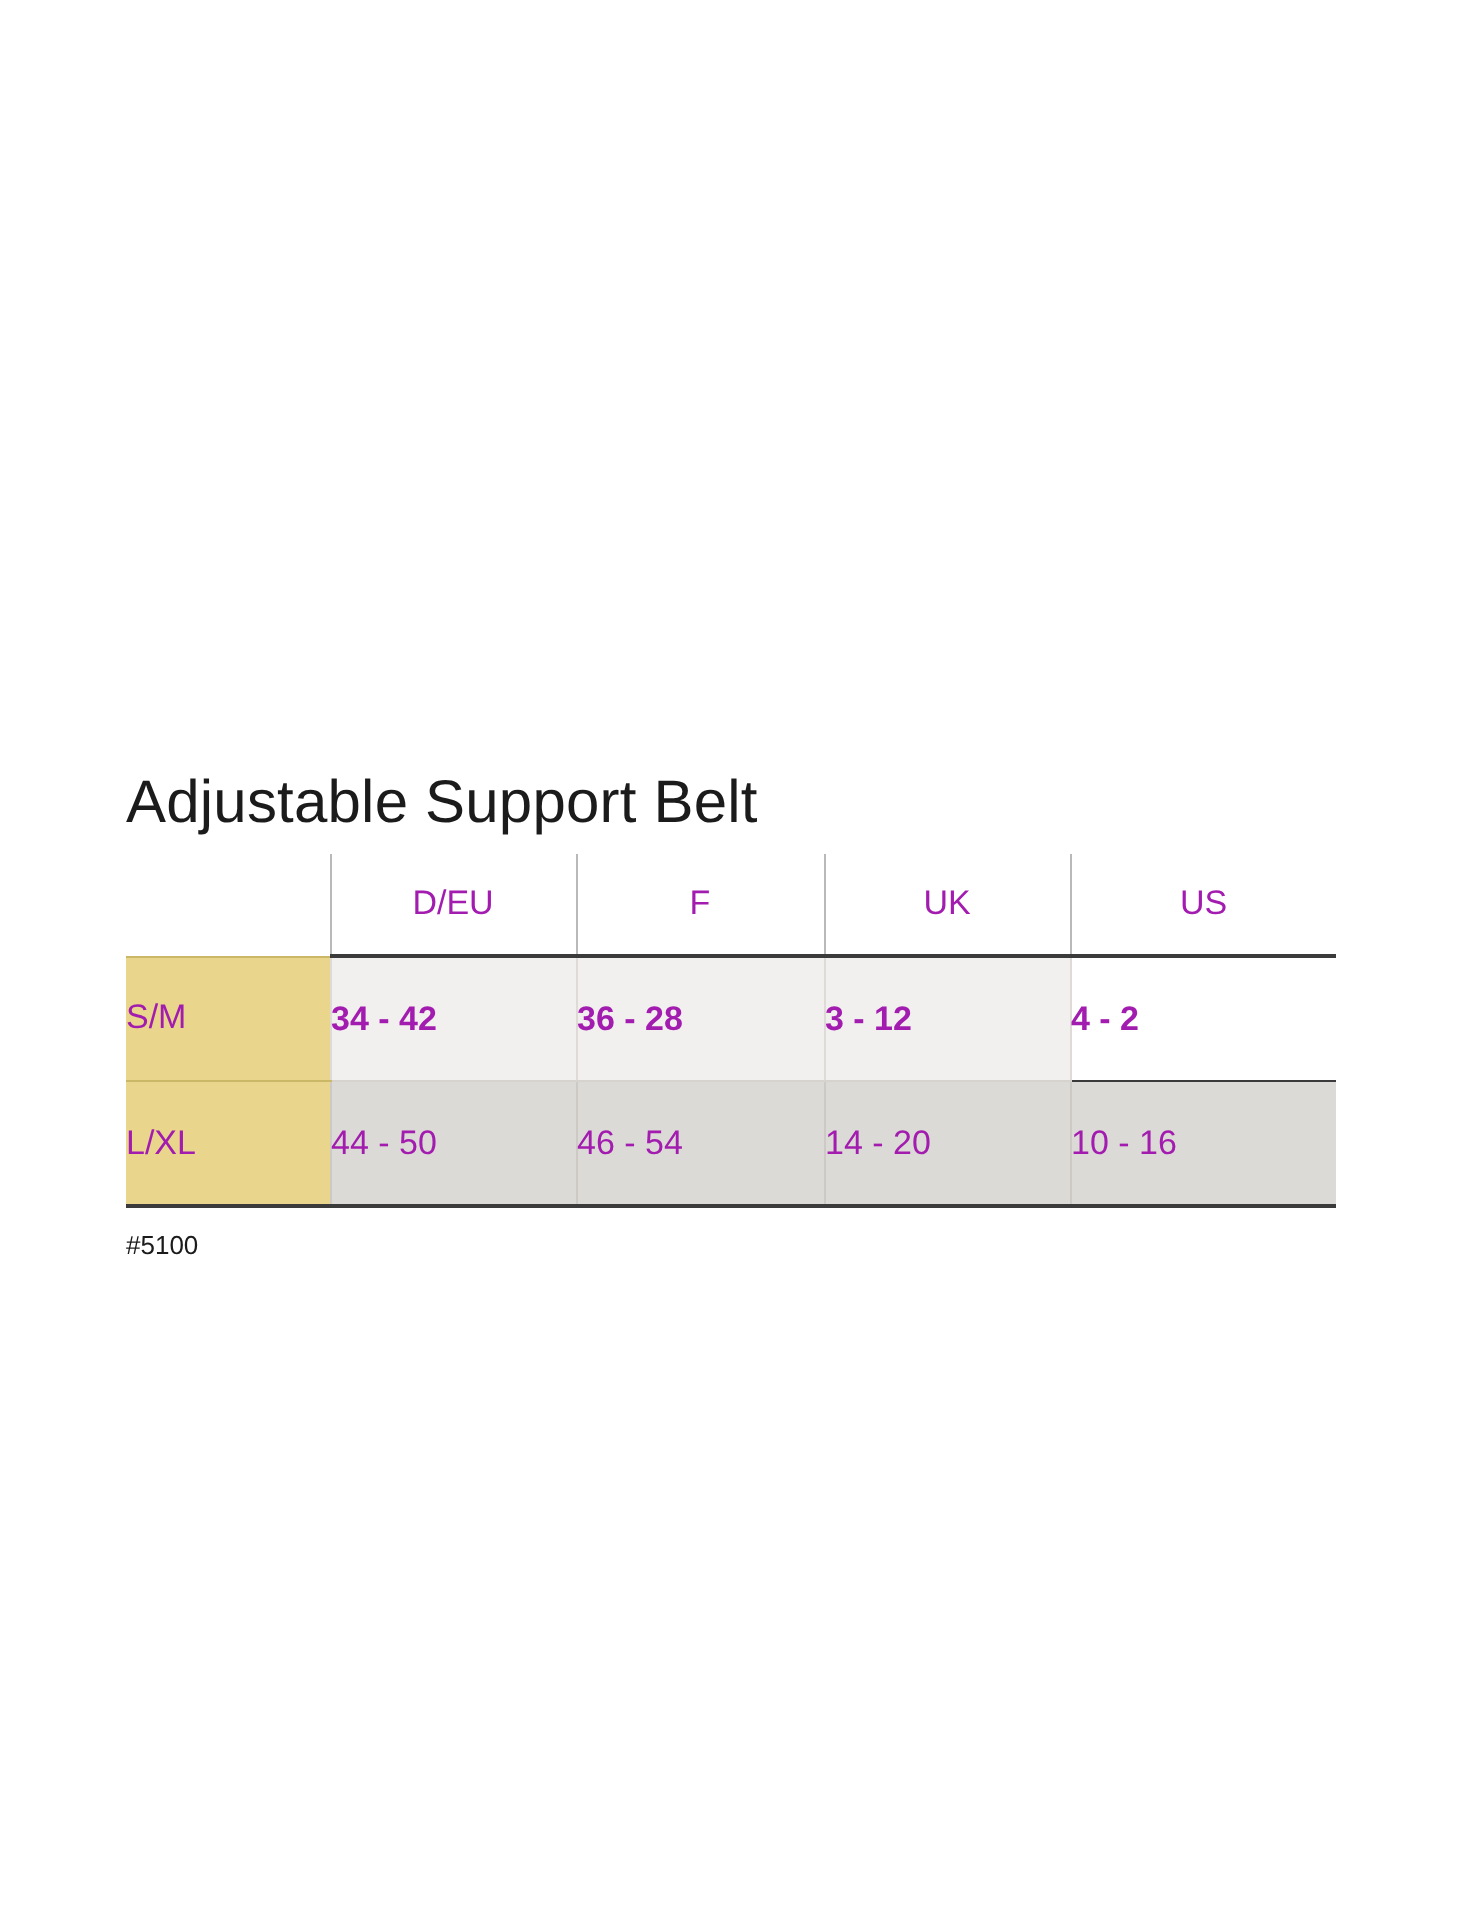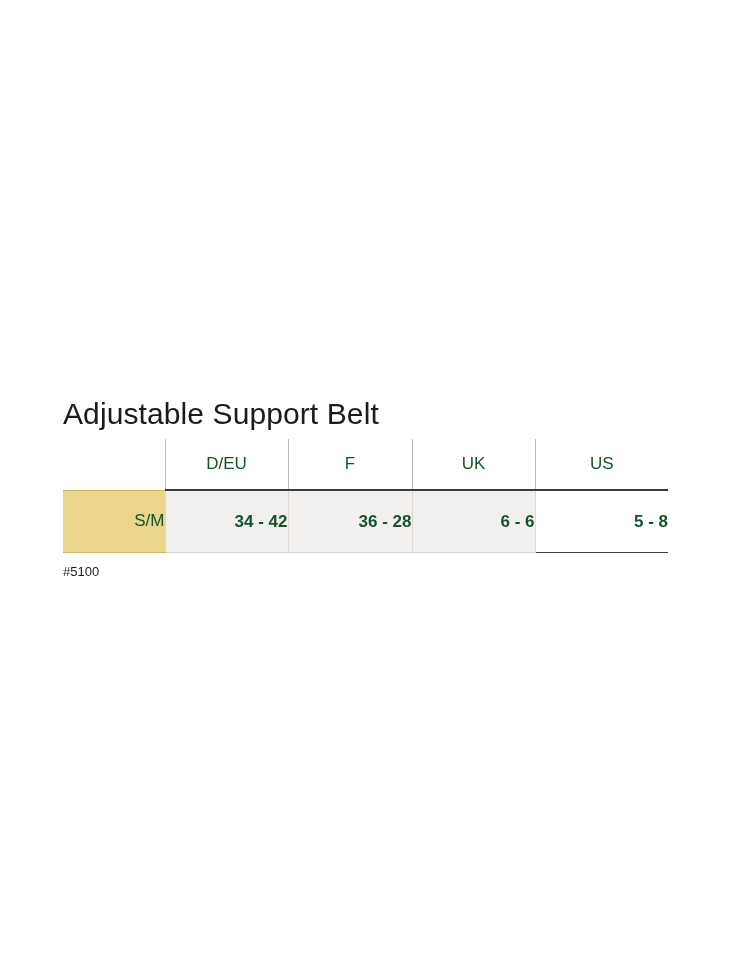--- a/index.html
+++ b/index.html
@@ -22,30 +22,30 @@
     top: 380px;
     width: 605px;
   }
 
   .chart-title {
     font-size: 30px;
     font-weight: 400;
     line-height: 36px;
     color: #1b1b1b;
     letter-spacing: 0.1px;
-    margin: 16px 0 7px 0;
+    margin: 4px 0 7px 0;
     white-space: nowrap;
   }
 
   table.size-table {
     border-collapse: collapse;
     table-layout: fixed;
     width: 605px;
     font-size: 17px;
-    color: #14532d;
+    color: #a21caf;
   }
 
   table.size-table col.c-label { width: 102px; }
   table.size-table col.c-deu   { width: 123px; }
   table.size-table col.c-f     { width: 124px; }
   table.size-table col.c-uk    { width: 123px; }
   table.size-table col.c-us    { width: 133px; }
 
   
   thead th {
@@ -61,21 +61,21 @@
   }
   thead th.corner {
     border-left: none;
     border-bottom: none;
     background: #ffffff;
   }
 
   
   tbody td {
     height: 61px;
-    text-align: right;
+    text-align: left;
     vertical-align: middle;
     padding: 0;
     font-size: 17px;
     font-weight: 400;
   }
 
   td.label-cell {
     background: #e9d58c;
     border-top: 1px solid #cbb866;
     border-bottom: 1px solid #cbb866;
@@ -132,21 +132,28 @@
         <th>F</th>
         <th>UK</th>
         <th>US</th>
       </tr>
     </thead>
     <tbody>
       <tr class="row-sm">
         <td class="label-cell">S/M</td>
         <td class="val">34 - 42</td>
         <td class="val">36 - 28</td>
-        <td class="val">6 - 6</td>
-        <td class="val last">5 - 8</td>
+        <td class="val">3 - 12</td>
+        <td class="val last">4 - 2</td>
+      </tr>
+      <tr class="row-lxl">
+        <td class="label-cell">L/XL</td>
+        <td class="val">44 - 50</td>
+        <td class="val">46 - 54</td>
+        <td class="val">14 - 20</td>
+        <td class="val">10 - 16</td>
       </tr>
     </tbody>
   </table>
 
   <div class="chart-footnote">#5100</div>
 
 </div>
 
 </body></html>

